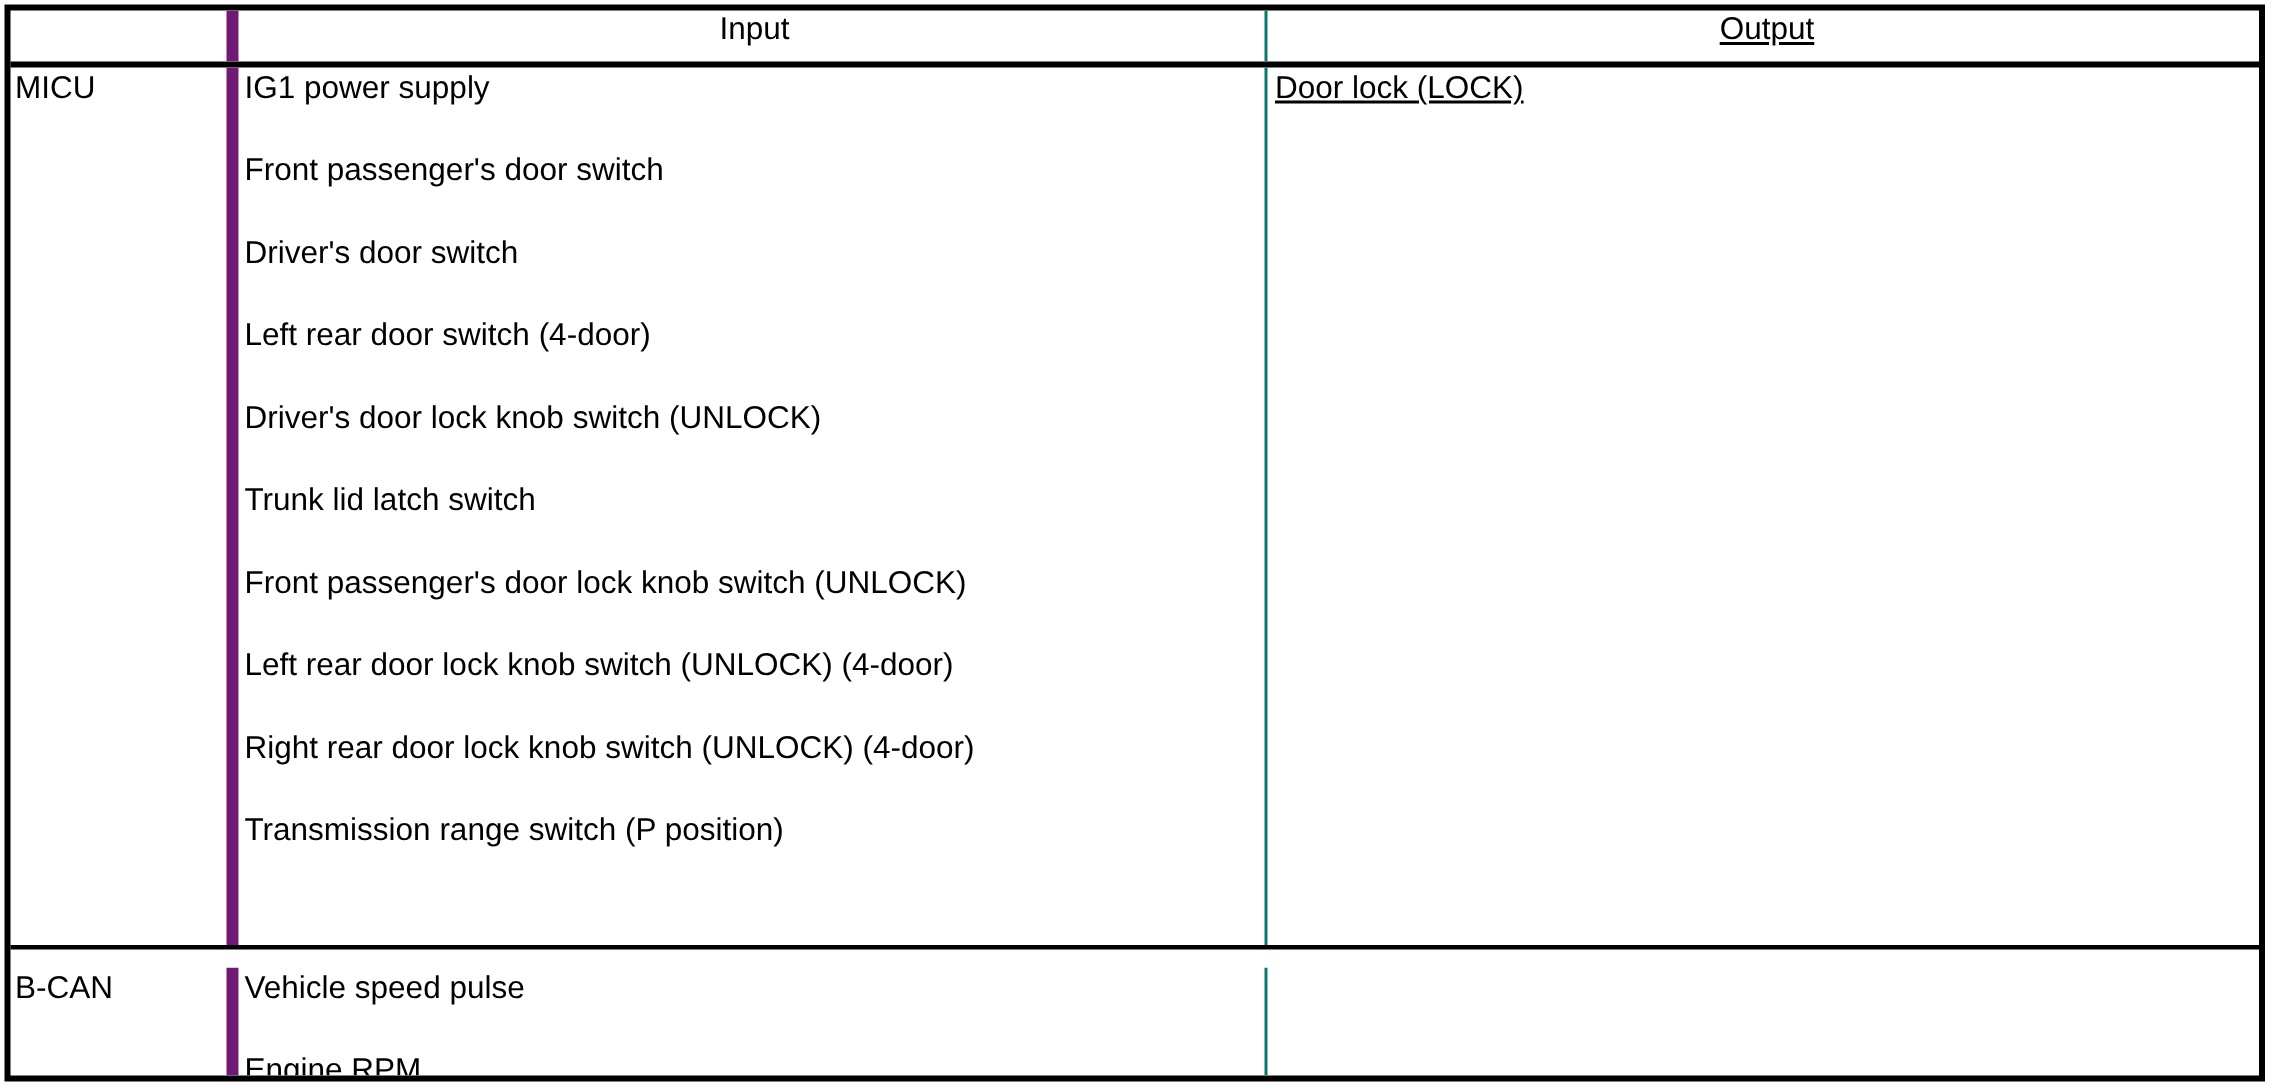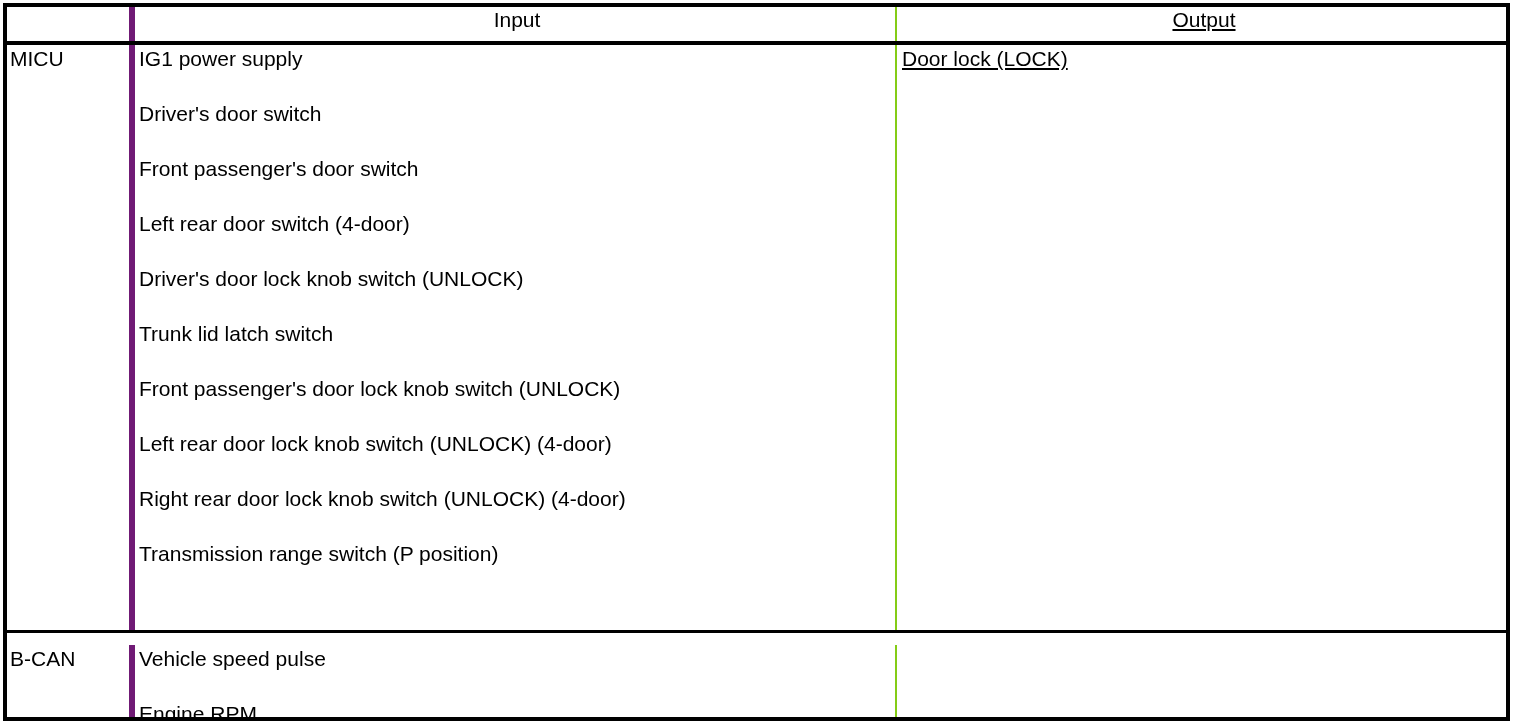--- a/index.html
+++ b/index.html
@@ -26,31 +26,31 @@
     height: 38px;
     border-bottom: 4px solid #000000;
   }
   .row-micu {
     flex: 0 0 auto;
     height: 588px;
     border-bottom: 3px solid #000000;
   }
   .row-bcan { flex: 1 1 auto; margin-top: 12px; }
   .c1 {
-    width: 128px;
+    width: 152px;
     flex: 0 0 auto;
-    border-right: 6px solid #701a75;
+    border-right: 8px solid #701a75;
     padding: 2px 0 0 3px;
     line-height: 24px;
     overflow: hidden;
   }
   .c2 {
-    width: 762px;
+    width: 686px;
     flex: 0 0 auto;
-    border-right: 2px solid #84cc16;
+    border-right: 2px solid #0f766e;
     padding: 2px 0 0 4px;
     overflow: hidden;
   }
   .c3 {
     flex: 1 1 auto;
     padding: 2px 0 0 5px;
     overflow: hidden;
     text-decoration: underline;
   }
   .row-header .c1,
@@ -76,22 +76,22 @@
   <div class="row row-header">
     <div class="c1"></div>
     <div class="c2">Input</div>
     <div class="c3">Output</div>
   </div>
 
   <div class="row row-micu">
     <div class="c1">MICU</div>
     <div class="c2">
       <div class="item">IG1 power supply</div>
+      <div class="item">Front passenger's door switch</div>
       <div class="item">Driver's door switch</div>
-      <div class="item">Front passenger's door switch</div>
       <div class="item">Left rear door switch (4-door)</div>
       <div class="item">Driver's door lock knob switch (UNLOCK)</div>
       <div class="item">Trunk lid latch switch</div>
       <div class="item">Front passenger's door lock knob switch (UNLOCK)</div>
       <div class="item">Left rear door lock knob switch (UNLOCK) (4-door)</div>
       <div class="item">Right rear door lock knob switch (UNLOCK) (4-door)</div>
       <div class="item">Transmission range switch (P position)</div>
     </div>
     <div class="c3">
       <div class="item">Door lock (LOCK)</div>

